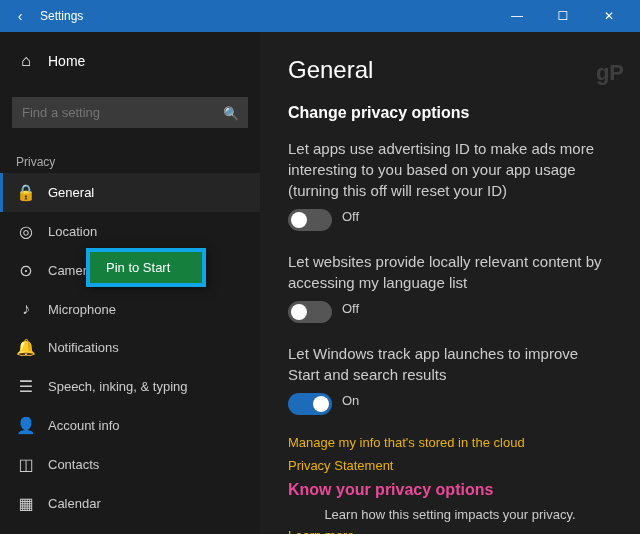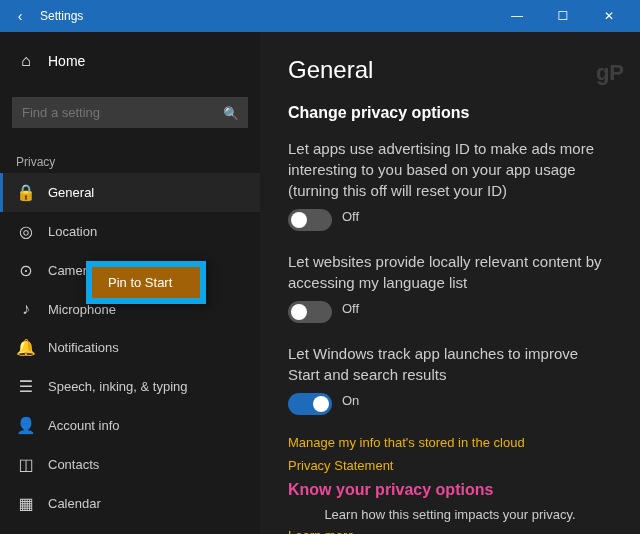--- a/index.html
+++ b/index.html
@@ -134,25 +134,25 @@
     .sidebar-icon {
       width: 20px;
       text-align: center;
       font-size: 16px;
       flex-shrink: 0;
     }
 
     
     .context-menu {
       position: absolute;
-      background: #a16207;
-      border: 6px solid #0ea5e9;
+      background: #15803d;
+      border: 4px solid #0ea5e9;
       z-index: 100;
       left: 86px;
-      top: 261px;
+      top: 248px;
       min-width: 120px;
       box-shadow: 2px 2px 8px rgba(0,0,0,0.5);
     }
     .context-menu-item {
       padding: 8px 16px;
       color: white;
       font-size: 13px;
       cursor: pointer;
       white-space: nowrap;
     }

